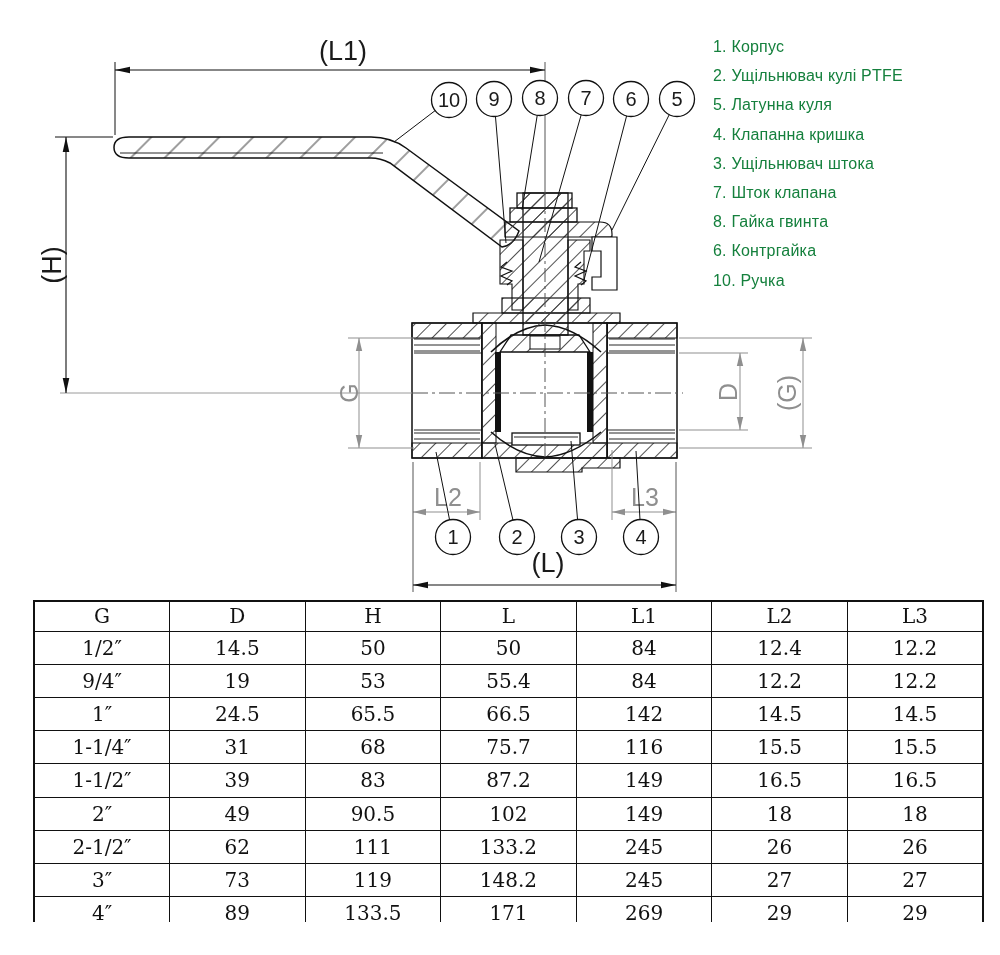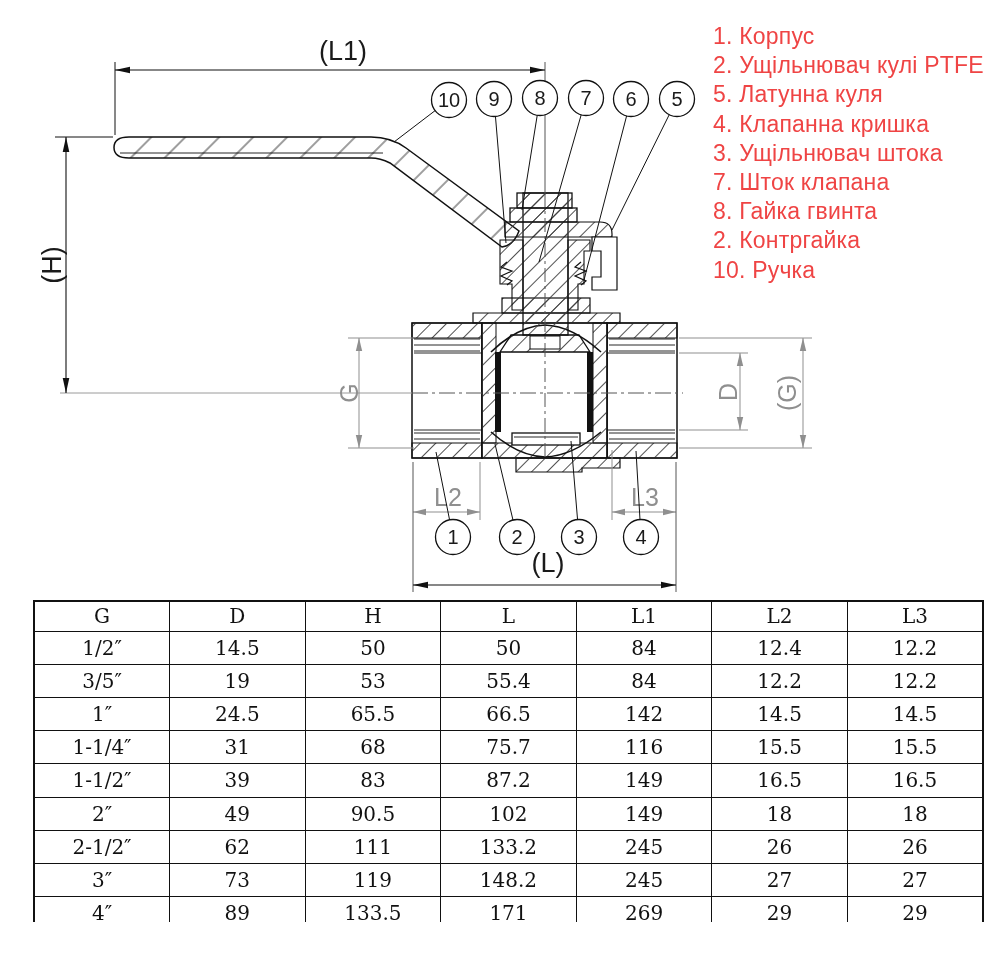--- a/index.html
+++ b/index.html
@@ -7,22 +7,22 @@
     position:relative; width:1000px; height:922px; background:#ffffff;
     font-family:"Liberation Sans", sans-serif; overflow:hidden;
   }
   svg.drawing { position:absolute; left:0; top:0; }
   svg text { font-family:"Liberation Sans", sans-serif; }
   .dim-big { font-size:27px; fill:#1a1a1a; }
   .dim-gray { font-size:25px; fill:#8f8f8f; }
   .callout-num { font-size:20px; fill:#1a1a1a; }
 
   .legend {
-    position:absolute; left:713px; top:22px; width:285px;
-    color:#ef4444; font-size:23px; line-height:29.2px; letter-spacing:0.2px;
+    position:absolute; left:713px; top:32px; width:285px;
+    color:#15803d; font-size:16px; line-height:29.2px; letter-spacing:0.2px;
   }
   .legend-item { white-space:nowrap; }
 
   table.dims {
     position:absolute; left:33px; top:600px; width:951px; height:331px;
     border-collapse:collapse; table-layout:fixed;
     border:2px solid #111;
     font-family:"DejaVu Serif", serif; color:#111;
   }
   table.dims th, table.dims td {
@@ -256,21 +256,21 @@
   </svg>
 
   <div class="legend">
       <div class="legend-item">1. Корпус</div>
       <div class="legend-item">2. Ущільнювач кулі PTFE</div>
       <div class="legend-item">5. Латунна куля</div>
       <div class="legend-item">4. Клапанна кришка</div>
       <div class="legend-item">3. Ущільнювач штока</div>
       <div class="legend-item">7. Шток клапана</div>
       <div class="legend-item">8. Гайка гвинта</div>
-      <div class="legend-item">2. Контргайка</div>
+      <div class="legend-item">6. Контргайка</div>
       <div class="legend-item">10. Ручка</div>
     </div>
 
   <table class="dims">
     <thead>
       <tr>
           <th>G</th>
           <th>D</th>
           <th>H</th>
           <th>L</th>
@@ -283,21 +283,21 @@
         <tr>
           <td>1/2″</td>
           <td>14.5</td>
           <td>50</td>
           <td>50</td>
           <td>84</td>
           <td>12.4</td>
           <td>12.2</td>
         </tr>
         <tr>
-          <td>3/5″</td>
+          <td>9/4″</td>
           <td>19</td>
           <td>53</td>
           <td>55.4</td>
           <td>84</td>
           <td>12.2</td>
           <td>12.2</td>
         </tr>
         <tr>
           <td>1″</td>
           <td>24.5</td>

